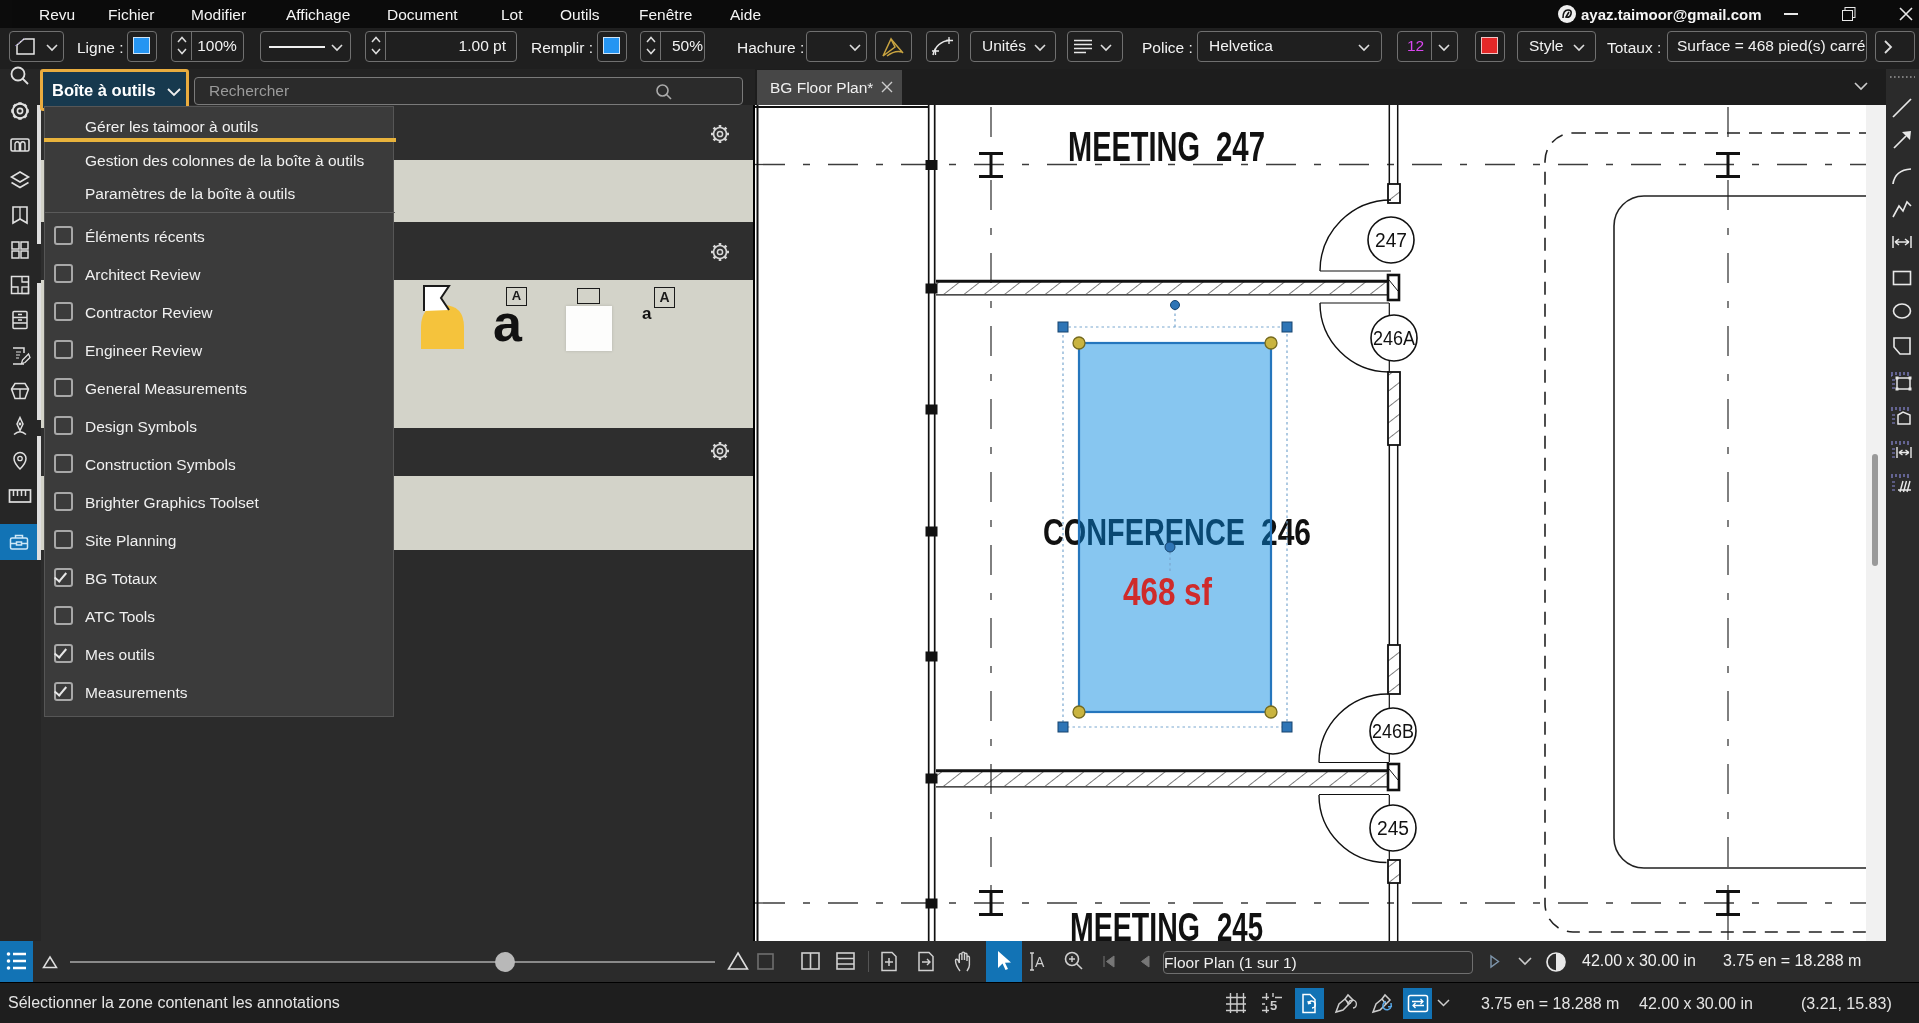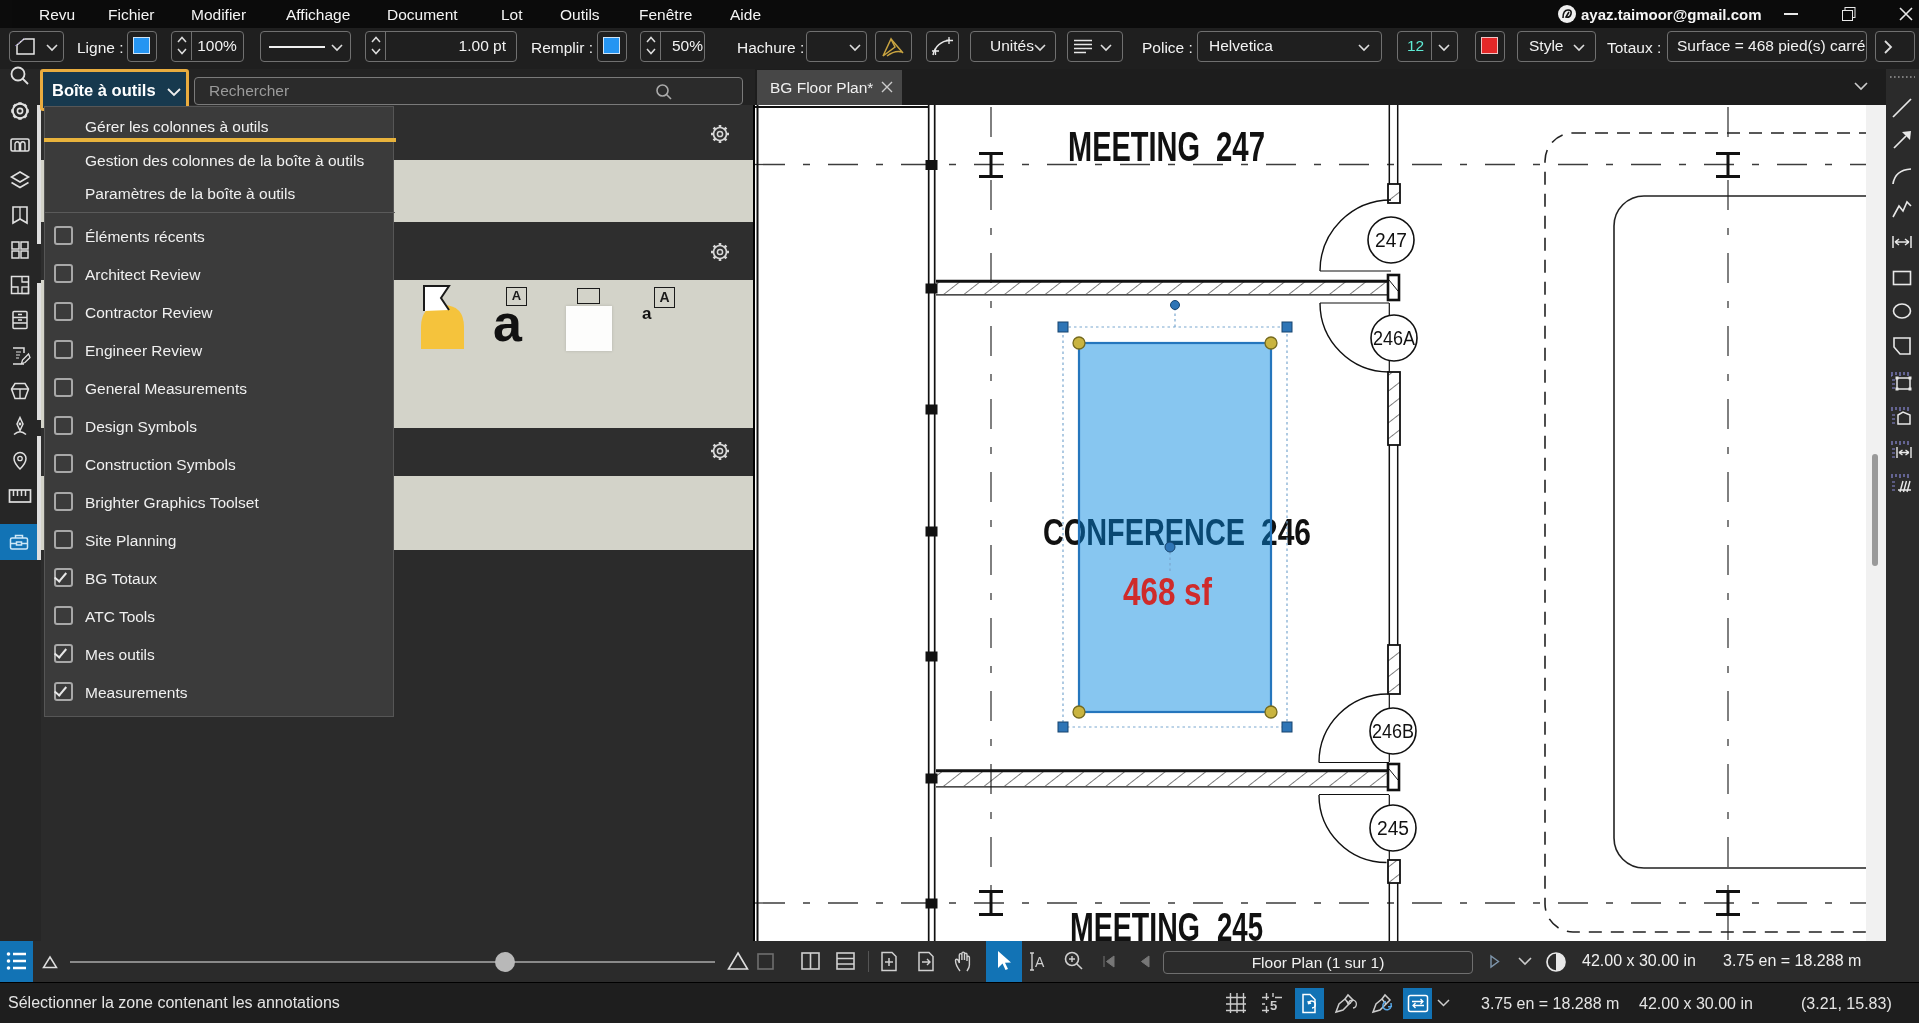--- a/index.html
+++ b/index.html
@@ -114,42 +114,42 @@
       </svg>
   </div>
   <div class="ctl" style="left:926px;top:3px;width:33px;height:31px">
     <svg style="left:4px;top:4px" width="24" height="22" viewBox="0 0 24 22">
         <path d="M2 19 Q5 6 19 4" fill="none" stroke="#e8e8e8" stroke-width="1.5"></path>
         <path d="M18 1 L18 8 M15 4.5 L22 4.5 M1 15 L8 15 M4.5 12 L4.5 19" stroke="#e8e8e8" stroke-width="1.3"></path>
       </svg>
   </div>
 
   <div class="ctl" style="left:970px;top:3px;width:86px;height:31px">
-    <div class="abs" style="left:19px;top:5px;color:#f2f2f2;font-size:15.5px">Unités</div>
+    <div class="abs" style="left:11px;top:5px;color:#f2f2f2;font-size:15.5px">Unités</div>
     <svg style="left:63px;top:12px" width="12" height="8">
         <path d="M1 1 L6 6 L11 1" stroke="#ddd" stroke-width="1.6" fill="none"></path>
       </svg>
   </div>
   <div class="ctl" style="left:1067px;top:3px;width:56px;height:31px">
     <svg style="left:6px;top:7px" width="18" height="15">
         <path d="M0 1.5 L18 1.5 M0 5.5 L18 5.5 M0 9.5 L18 9.5 M0 13.5 L12 13.5" stroke="#e8e8e8" stroke-width="1.4"></path>
       </svg>
     <svg style="left:32px;top:12px" width="12" height="8">
         <path d="M1 1 L6 6 L11 1" stroke="#ddd" stroke-width="1.6" fill="none"></path>
       </svg>
   </div>
   <div class="lbl" style="left:1142px;top:11px">Police :</div>
   <div class="ctl" style="left:1197px;top:3px;width:185px;height:31px">
     <div class="abs" style="left:11px;top:5px;color:#f2f2f2;font-size:15.5px">Helvetica</div>
     <svg style="left:160px;top:12px" width="12" height="8">
         <path d="M1 1 L6 6 L11 1" stroke="#ddd" stroke-width="1.6" fill="none"></path>
       </svg>
   </div>
   <div class="ctl" style="left:1397px;top:3px;width:61px;height:31px">
-    <div class="abs" style="left:9px;top:5px;color:#5eead4;font-size:15.5px">12</div>
+    <div class="abs" style="left:9px;top:5px;color:#d946ef;font-size:15.5px">12</div>
     <div class="abs" style="left:33px;top:0;width:25px;height:28px;border-left:1.5px solid #707070">
       <svg style="left:6px;top:12px" width="12" height="8">
           <path d="M1 1 L6 6 L11 1" stroke="#ddd" stroke-width="1.6" fill="none"></path>
         </svg>
     </div>
   </div>
   <div class="ctl" style="left:1475px;top:3px;width:30px;height:31px">
       <div class="abs" style="left:5px;top:5px;width:17px;height:17px;background:#e42828;border:1.5px solid #f0c4c4"></div>
     </div>
   <div class="ctl" style="left:1517px;top:3px;width:79px;height:31px">
@@ -548,21 +548,21 @@
       <circle cx="9" cy="9" r="6.5" fill="none" stroke="#d0d0d0" stroke-width="1.6"></circle>
       <line x1="13.7" y1="13.7" x2="19" y2="19" stroke="#d0d0d0" stroke-width="1.6"></line>
       <path d="M6 9 H12 M9 6 V12" stroke="#d0d0d0" stroke-width="1.4"></path>
     </svg>
   <svg style="left:346px;top:13px" width="16" height="15">
       <path d="M3 2 V13 M13 2 L5.5 7.5 L13 13 Z" fill="#777" stroke="#777" stroke-width="1"></path>
     </svg>
   <svg style="left:383px;top:13px" width="14" height="15">
       <path d="M11 2 L3.5 7.5 L11 13 Z" fill="#777" stroke="#777" stroke-width="1"></path>
     </svg>
-  <div class="abs" style="left:408px;top:10px;width:310px;height:23px;border:1.5px solid #6f6f6f;border-radius:4px;color:#f0f0f0;font-size:15.5px;text-align:center;line-height:21px">Floor Plan (1 sur 1)</div>
+  <div class="abs" style="left:408px;top:10px;width:310px;height:23px;border:1.5px solid #6f6f6f;border-radius:4px;color:#f0f0f0;font-size:15.5px;text-align:left;line-height:21px">Floor Plan (1 sur 1)</div>
   <svg style="left:733px;top:13px" width="14" height="15">
       <path d="M3 2 L10.5 7.5 L3 13 Z" fill="none" stroke="#7f97ad" stroke-width="1.4"></path>
     </svg>
   <svg style="left:763px;top:16px" width="14" height="9">
       <path d="M1 1 L7 7 L13 1" stroke="#ccc" stroke-width="1.6" fill="none"></path>
     </svg>
   <svg style="left:789px;top:9px" width="24" height="24" viewBox="0 0 24 24">
       <circle cx="12" cy="12" r="9" fill="none" stroke="#e8e8e8" stroke-width="1.7"></circle>
       <path d="M12 3 a9 9 0 0 1 0 18 Z" fill="#e8e8e8"></path>
     </svg>
@@ -617,21 +617,21 @@
 </div>
 <div class="abs" style="left:194px;top:77px;width:549px;height:28px;background:#2b2b2b;border:1.5px solid #7a7a7a;border-radius:4px">
   <div class="abs" style="left:14px;top:4px;color:#9b9b9b;font-size:15.5px">Rechercher</div>
   <svg style="left:460px;top:5px" width="18" height="18" viewBox="0 0 18 18">
       <circle cx="7.5" cy="7.5" r="5.5" fill="none" stroke="#aaa" stroke-width="1.6"></circle>
       <line x1="11.5" y1="11.5" x2="16" y2="16" stroke="#aaa" stroke-width="1.6"></line>
     </svg>
 </div>
 
 <div class="abs" id="popup" style="left:44px;top:106px;width:350px;height:611px;background:#3b3b3b;border:1px solid #565656">
-  <div class="menuitem" style="top:11px">Gérer les colonnes à outils</div>
+  <div class="menuitem" style="top:11px">Gérer les taimoor à outils</div>
   <div class="abs" style="left:-1px;top:31px;width:352px;height:4px;background:#e8b33c"></div>
   <div class="menuitem" style="top:45px">Gestion des colonnes de la boîte à outils</div>
   <div class="menuitem" style="top:78px">Paramètres de la boîte à outils</div>
   <div class="abs" style="left:0;top:105px;width:350px;height:1px;background:#5a5a5a"></div>
   <div class="menuitem" style="top:121px">Éléments récents</div>
     <div class="cb" style="top:119px"></div>
   <div class="menuitem" style="top:159px">Architect Review</div>
     <div class="cb" style="top:157px"></div>
   <div class="menuitem" style="top:197px">Contractor Review</div>
     <div class="cb" style="top:195px"></div>

